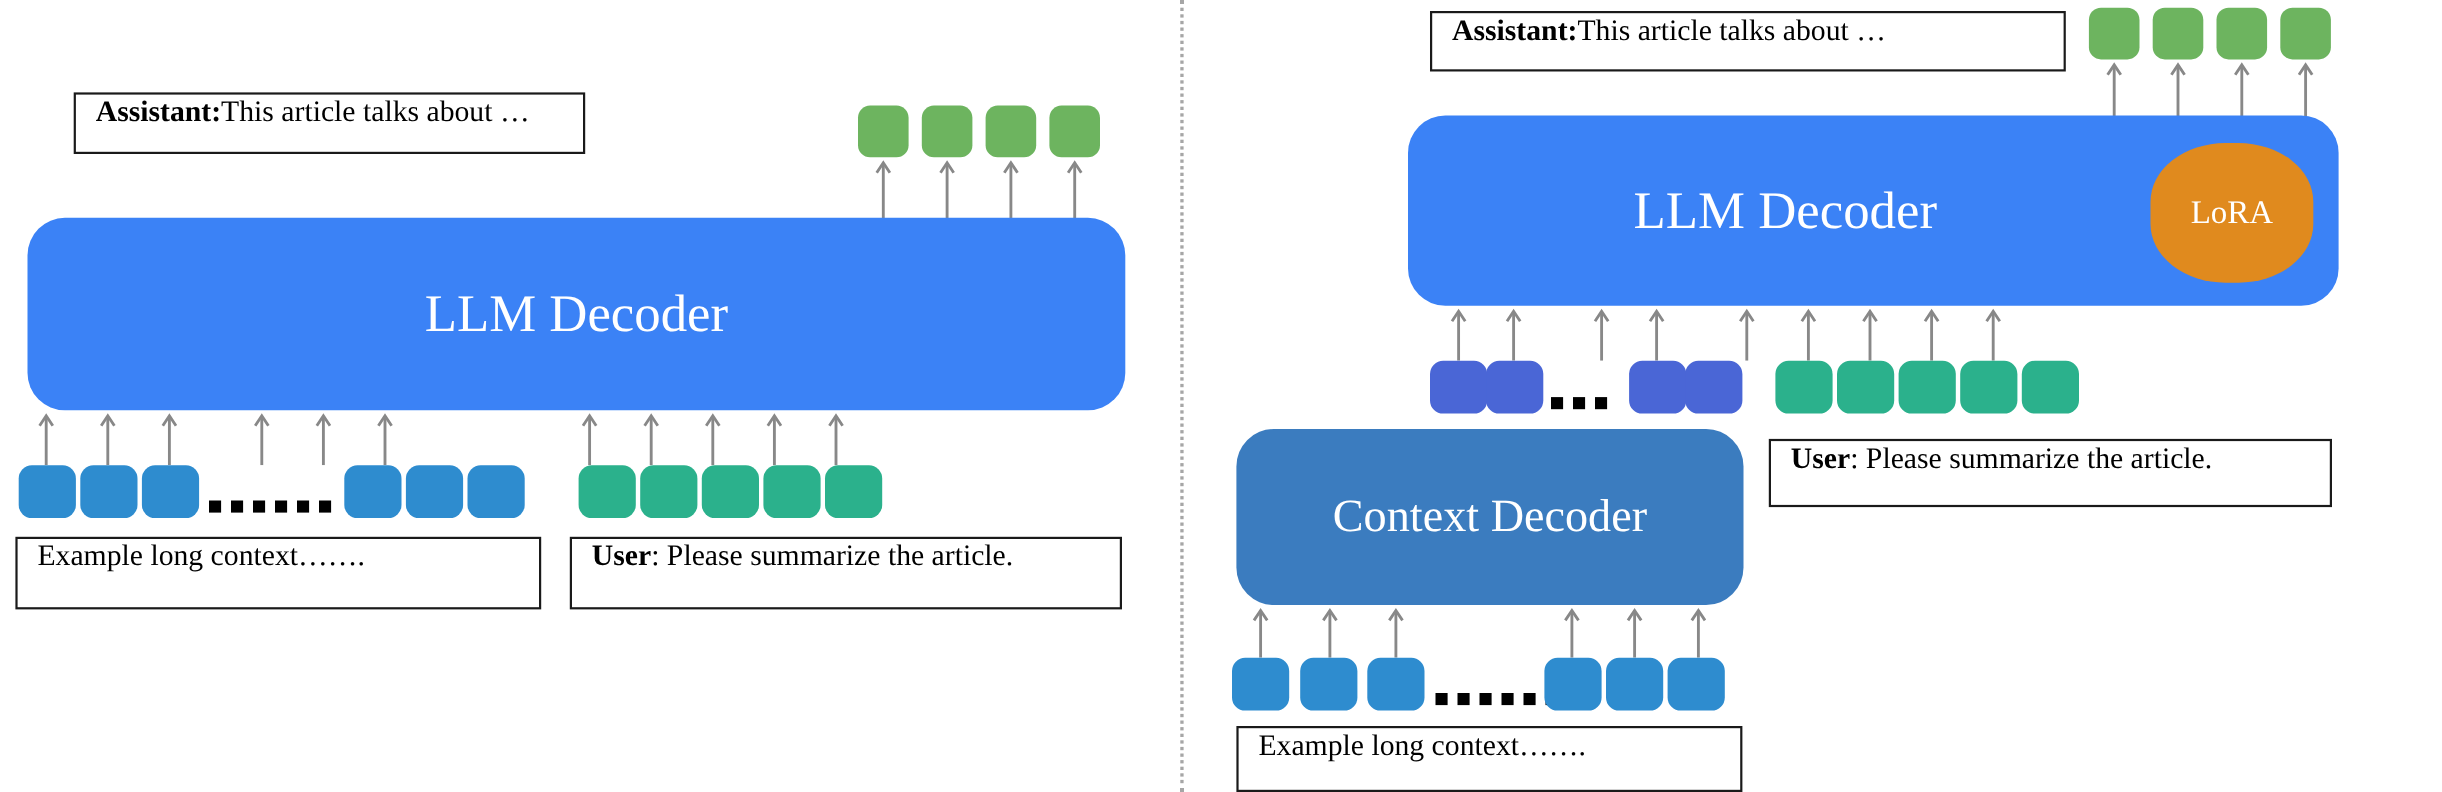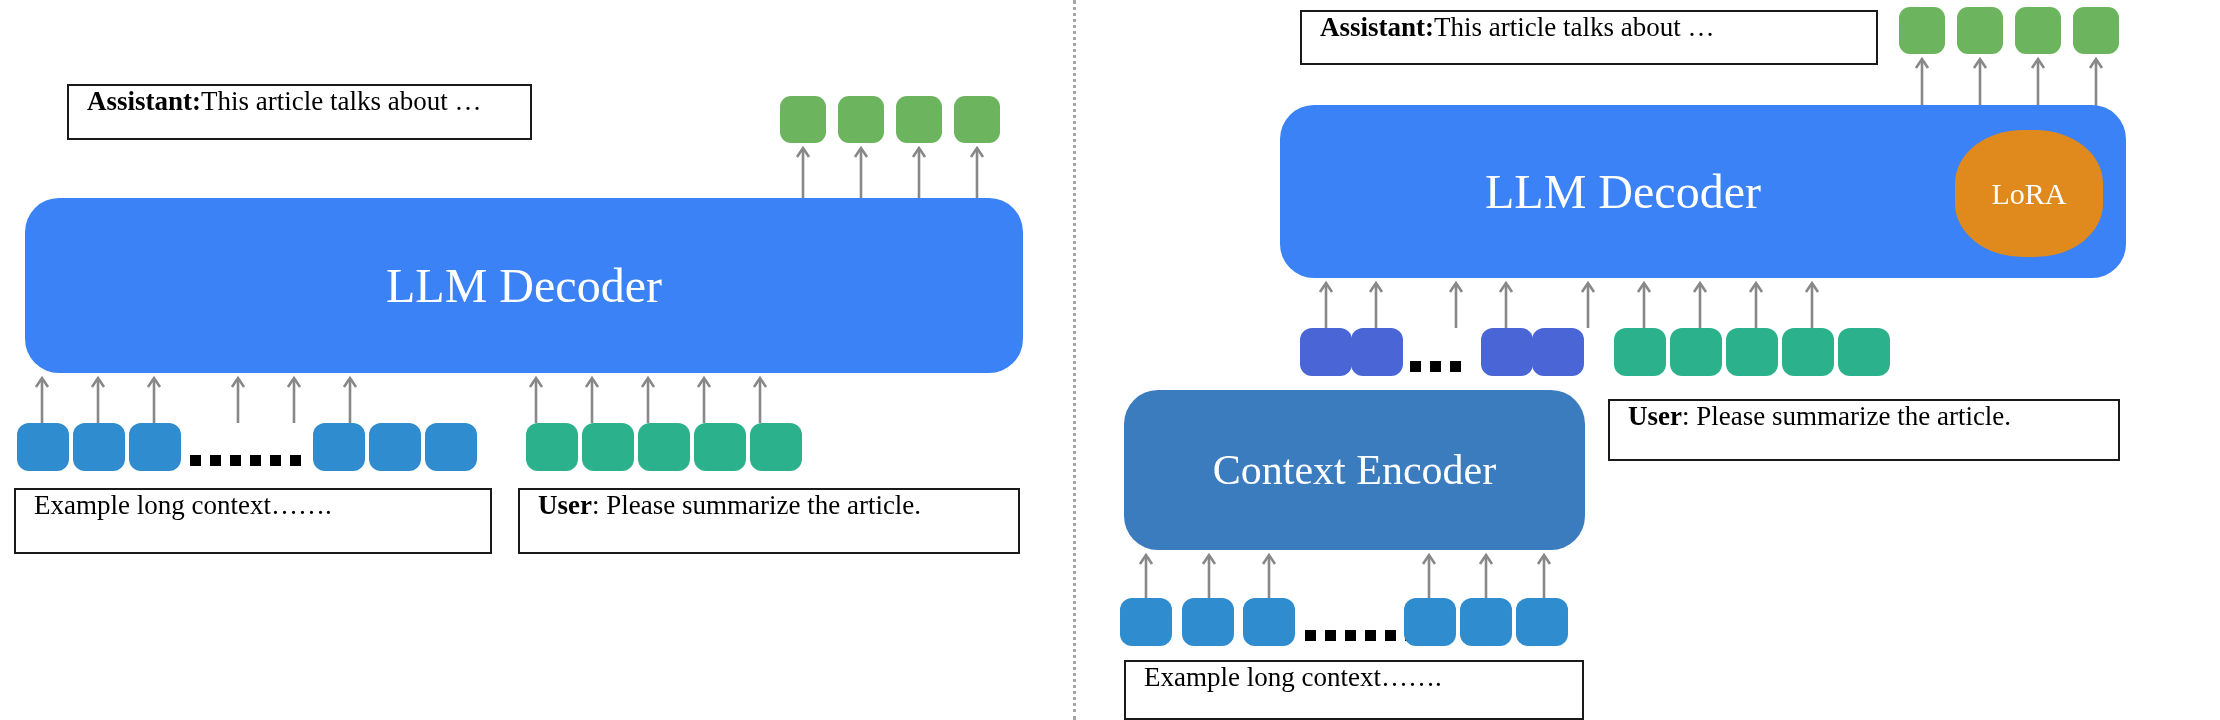--- a/index.html
+++ b/index.html
@@ -272,21 +272,21 @@
     <div class="token tok-teal" style="left:1726px; top:328px; width:52px; height:48px; border-radius:12px;"></div>
     <div class="token tok-teal" style="left:1782px; top:328px; width:52px; height:48px; border-radius:12px;"></div>
     <div class="token tok-teal" style="left:1838px; top:328px; width:52px; height:48px; border-radius:12px;"></div>
 
     <div class="textbox" style="left:1608px; top:399px; width:512px; height:62px; font-size:27px;">
       <span class="role">User</span>
         <span>: Please summarize the article.</span>
     </div>
 
     <div class="module encoder" style="left:1124px; top:390px; width:461px; height:160px; font-size:42px;">
-      <span>Context Encoder</span>
+      <span>Context Decoder</span>
     </div>
 
     <svg class="arrow" style="left:1124px; top:550px; width:460px; height:48px;" viewBox="0 0 460 48">
       <g stroke="#888888" stroke-width="2.6" fill="none">
         <path d="M22,48 L22,6"></path>
           <path d="M16,14 L22,5 L28,14"></path>
         <path d="M85,48 L85,6"></path>
           <path d="M79,14 L85,5 L91,14"></path>
         <path d="M145,48 L145,6"></path>
           <path d="M139,14 L145,5 L151,14"></path>

